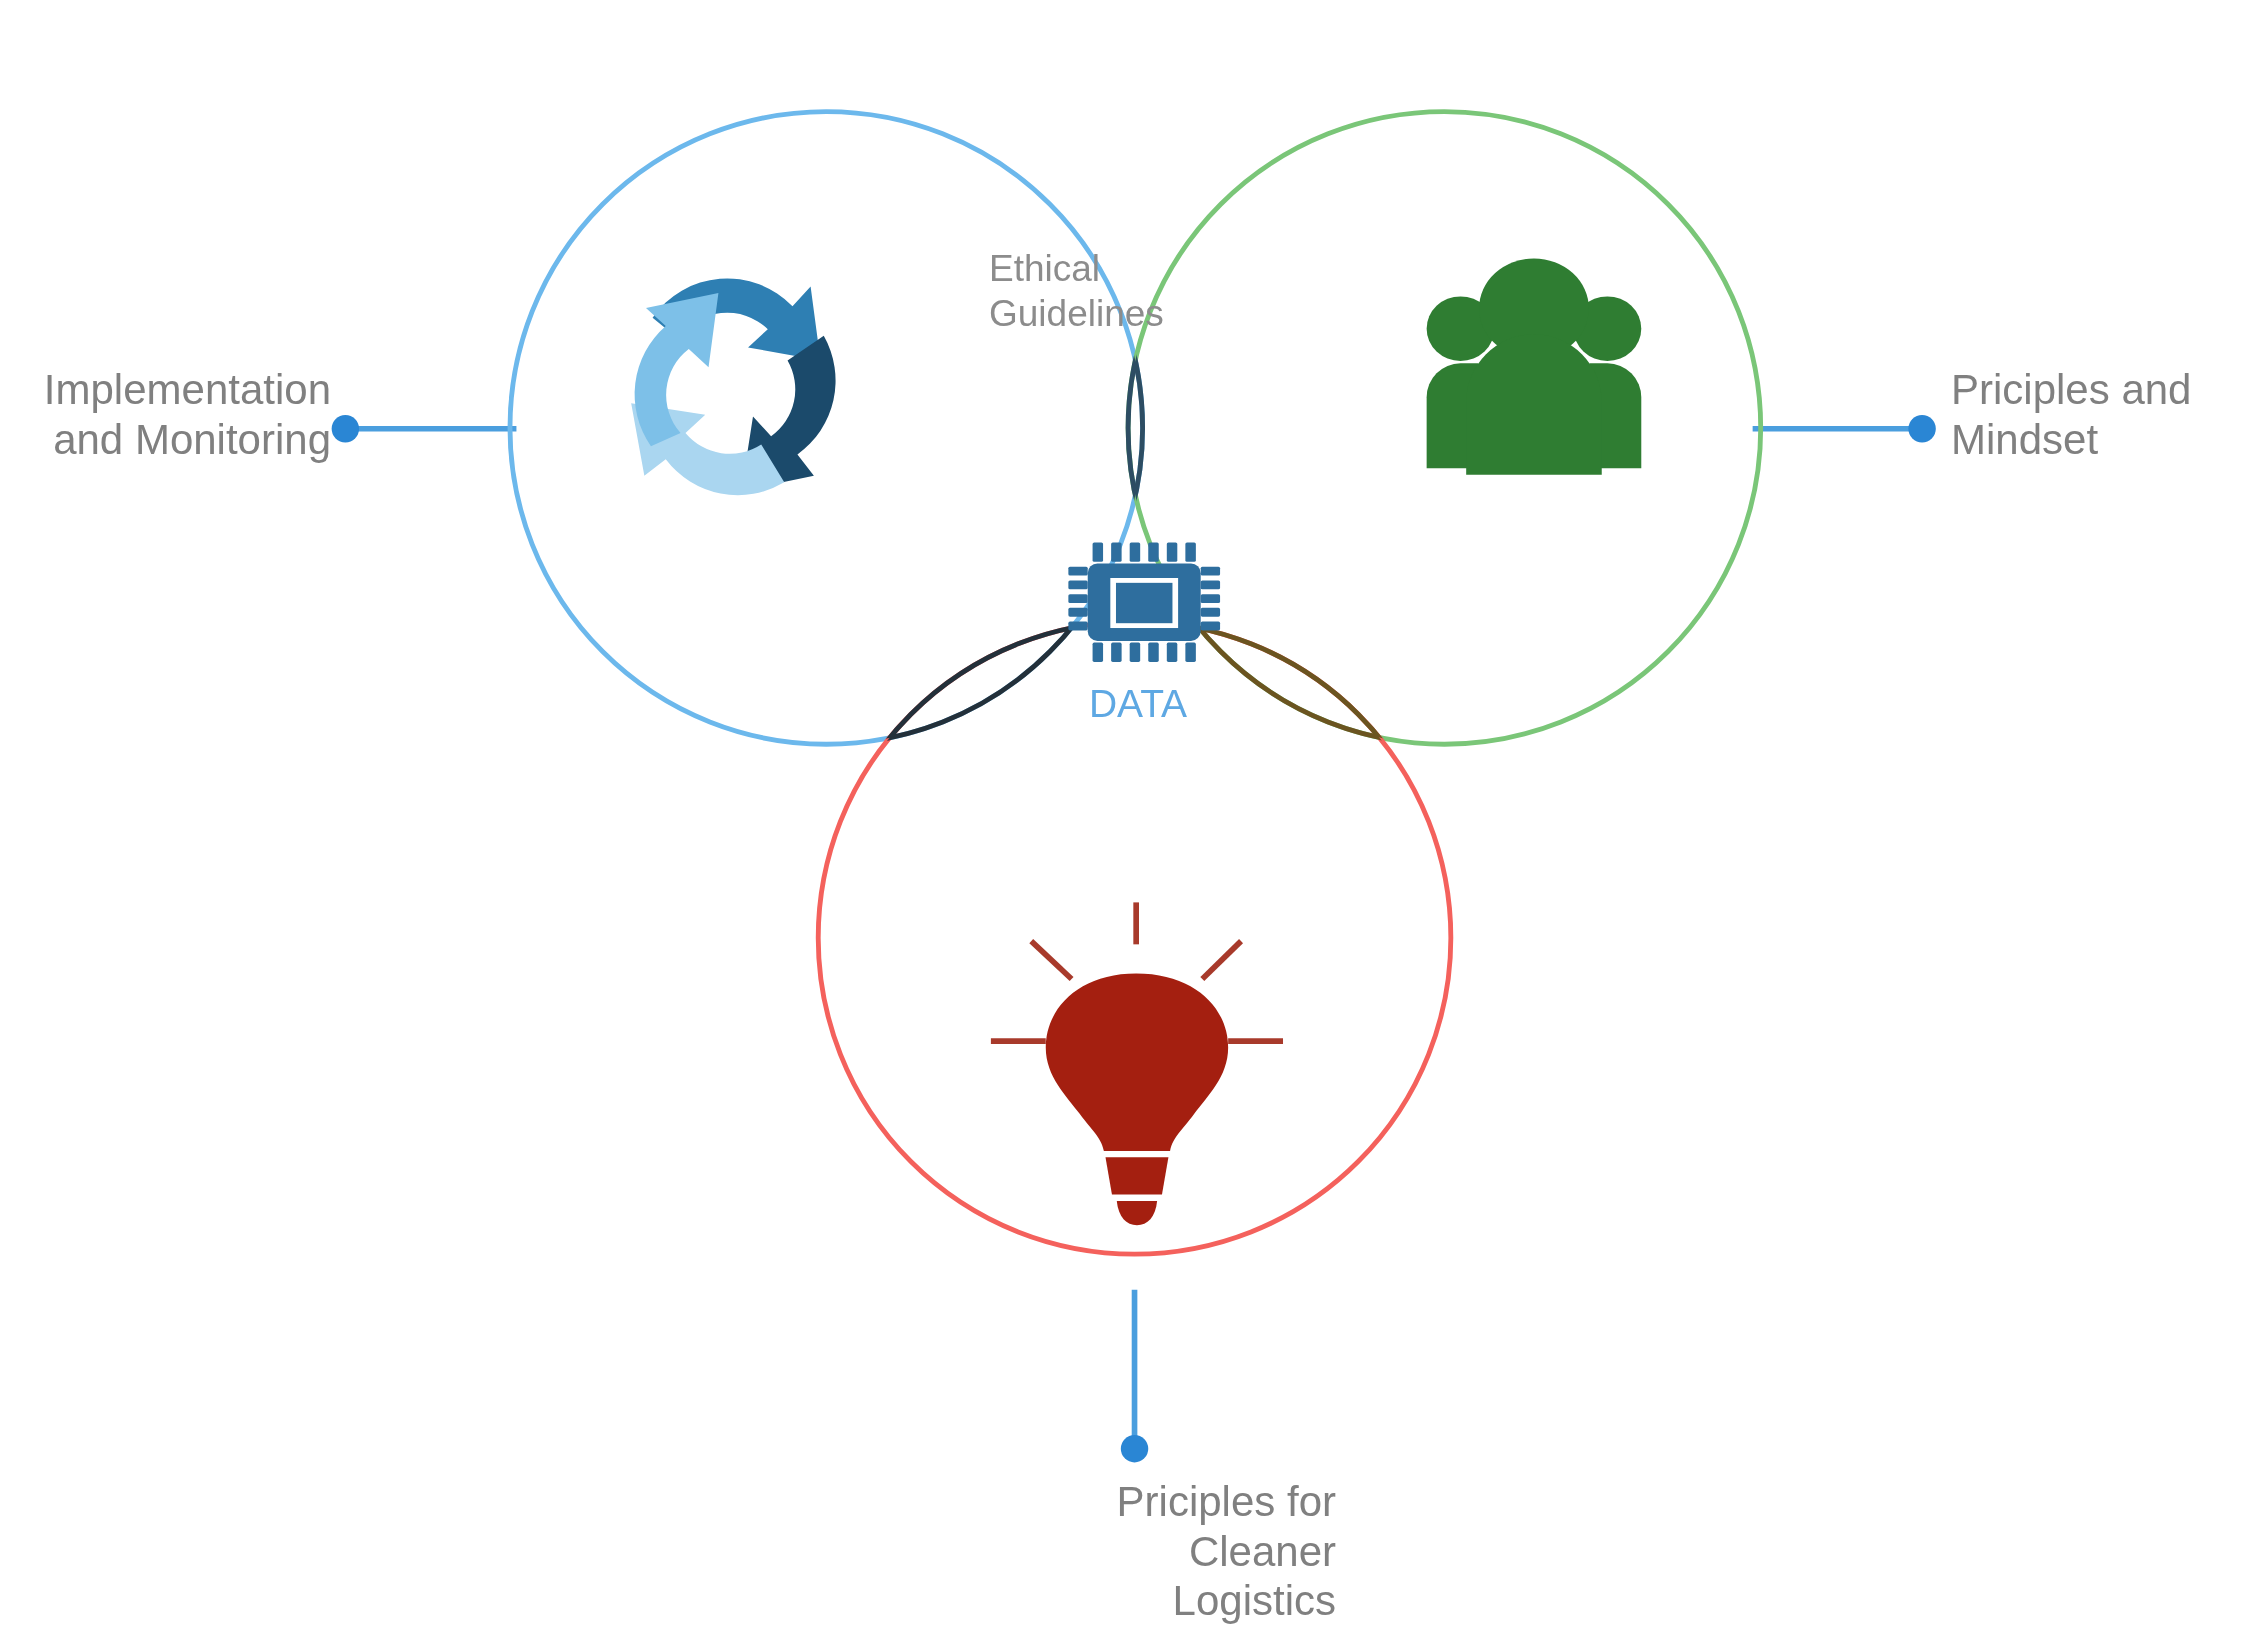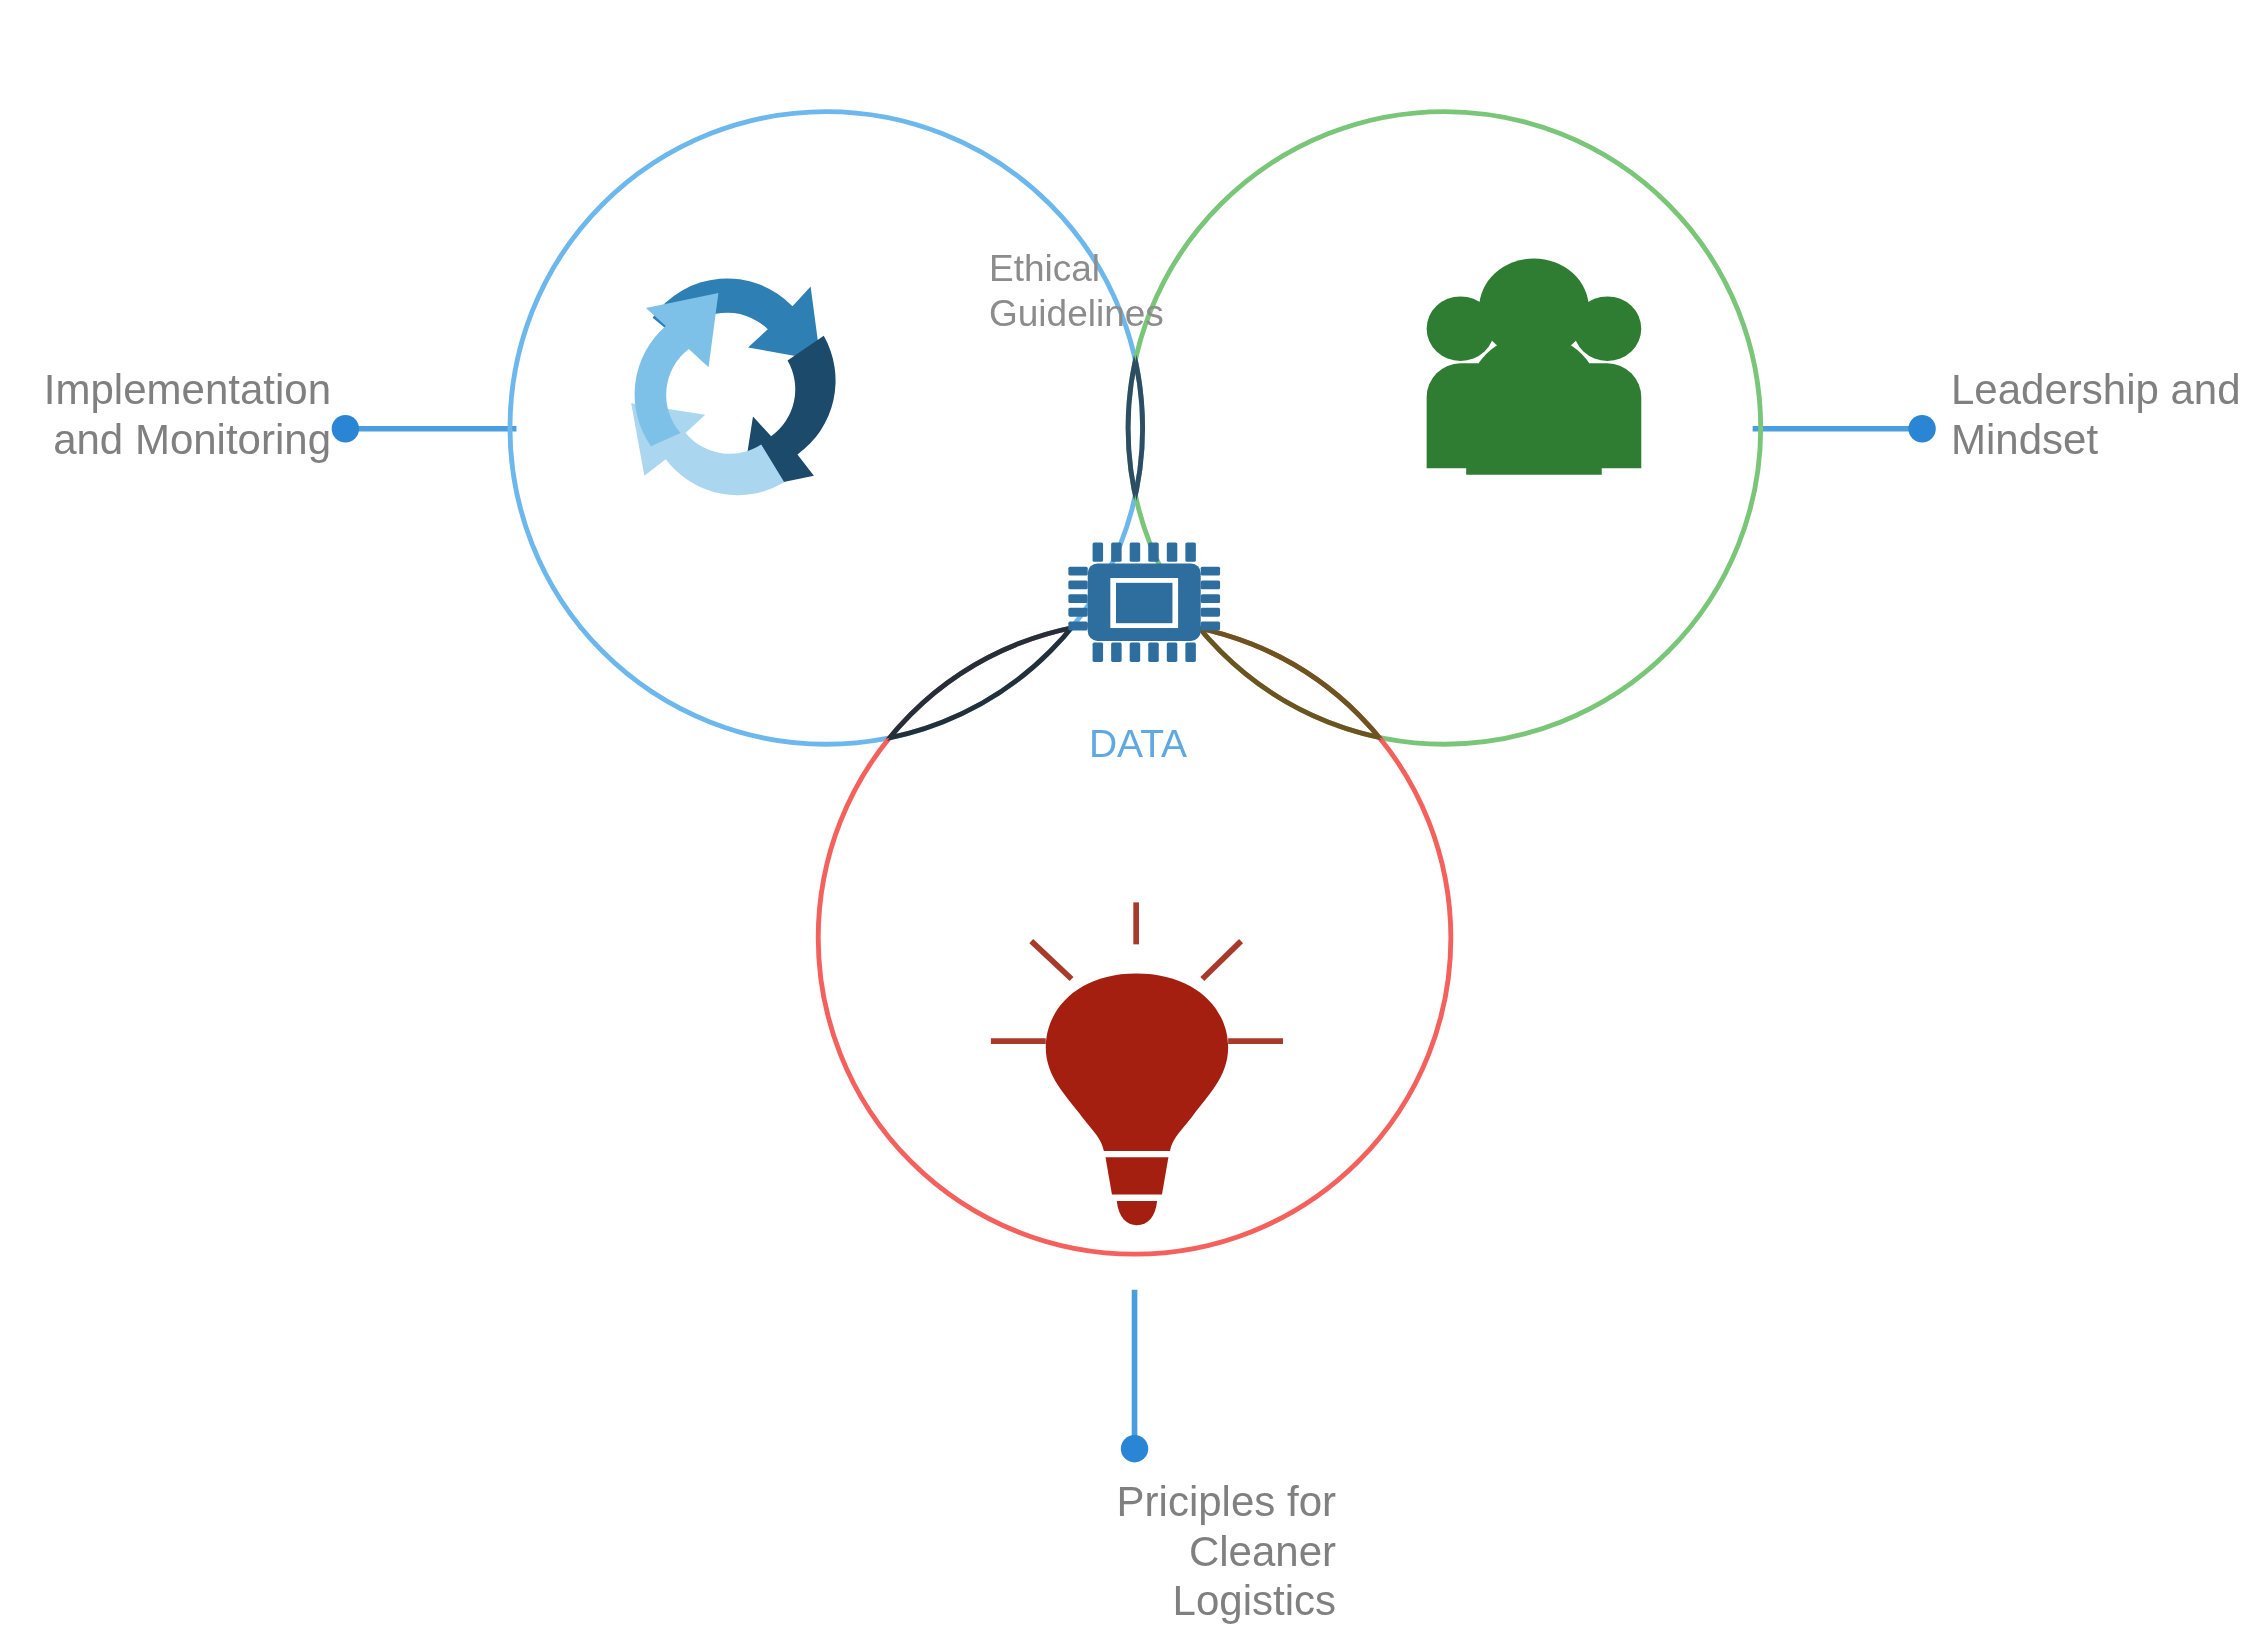--- a/index.html
+++ b/index.html
@@ -79,21 +79,20 @@
     width: 266px;
   }
   #txt-data {
     position: absolute;
     left: 1041px;
     top: 682px;
     width: 194px;
     text-align: center;
     color: #5ea8e3;
     font-size: 39px;
-    margin-top: 40px;
   }
 </style>
 </head>
 <body>
 
 <div id="stage">
 
   <svg class="venn" viewBox="0 0 2802 2038">
     <defs>
 
@@ -261,21 +260,21 @@
   <div class="region-text" id="txt-ethical">Ethical
 Guidelines</div>
 
 
 
   <div id="txt-data">DATA</div>
 
   <div class="label-text lbl-left">Implementation
 and Monitoring</div>
 
-  <div class="label-text lbl-right">Leadership and
+  <div class="label-text lbl-right">Priciples and
 Mindset</div>
 
   <div class="label-text lbl-bottom">Priciples for
 Cleaner
 Logistics</div>
 
 </div>
 
 
 </body></html>

